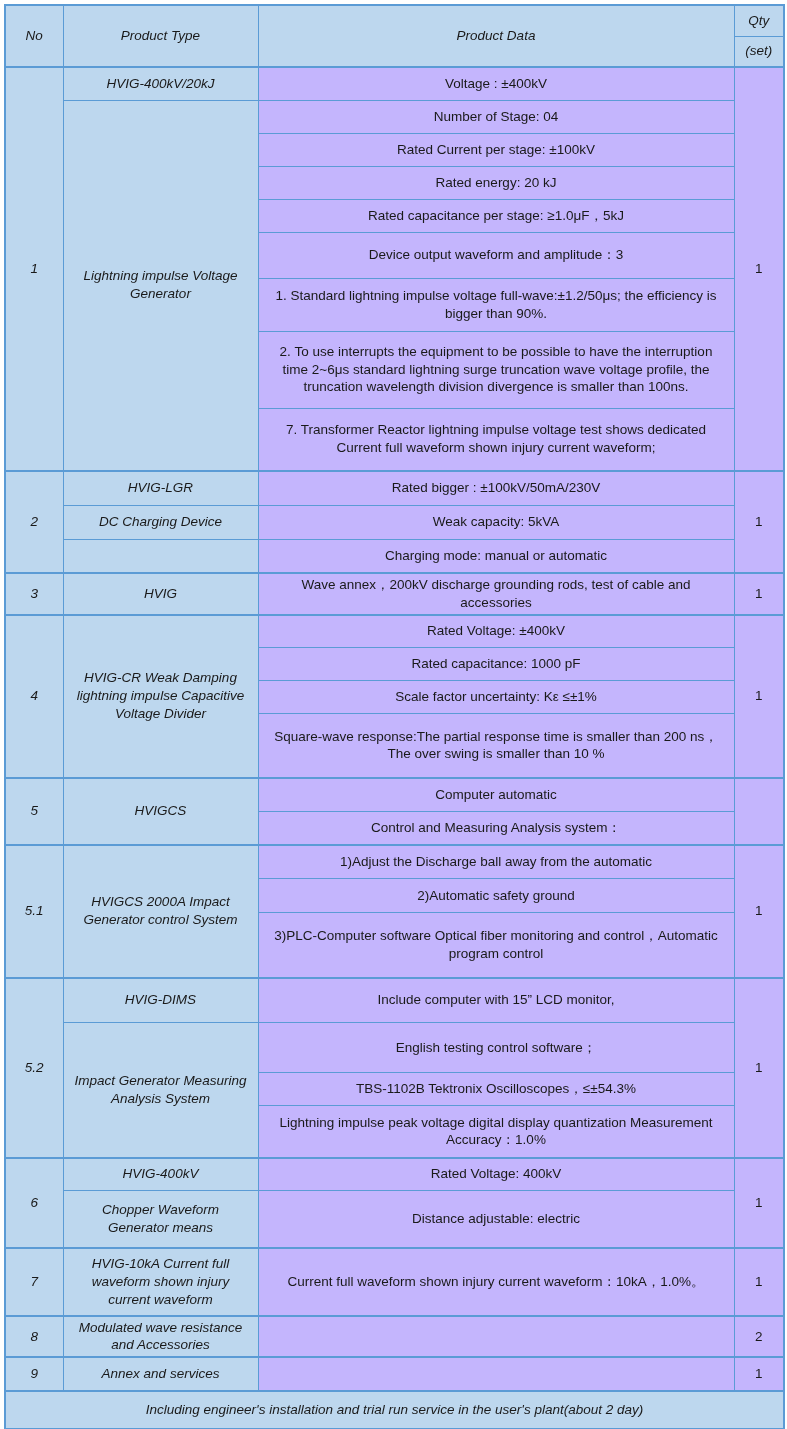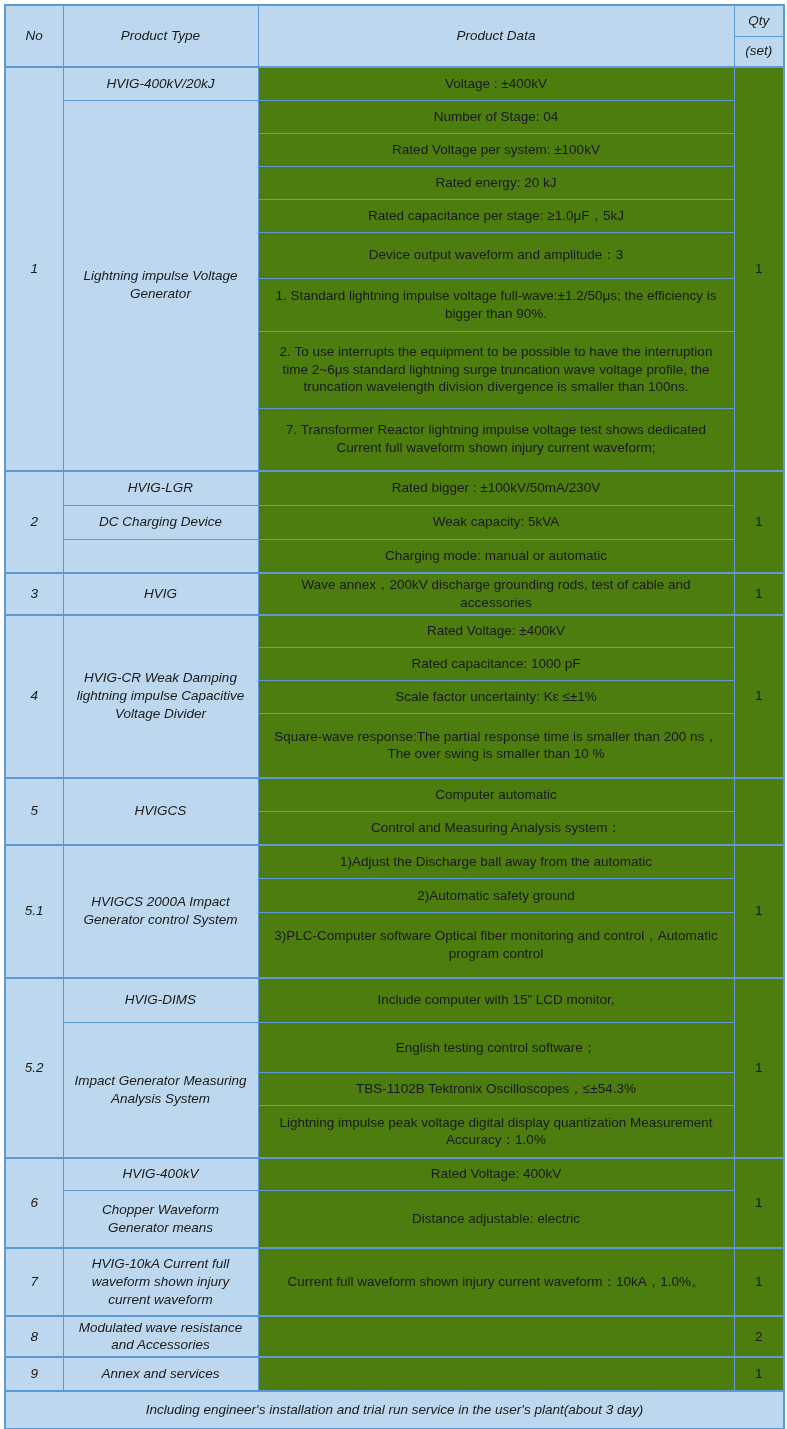--- a/index.html
+++ b/index.html
@@ -19,21 +19,21 @@
   }
   table.spec td {
     border: 1px solid #5b9bd5;
     text-align: center;
     vertical-align: middle;
     padding: 2px 7px;
     overflow: hidden;
     word-wrap: break-word;
   }
   td.blue { background: #bdd7ee; font-style: italic; }
-  td.white { background: #4d7c0f; }
+  td.white { background: #c4b5fd; }
   tr.gs td { border-top-width: 2px; }   
   tr.footer-row td { border-top-width: 2px; font-size: 13.5px; }
 </style>
 </head>
 <body>
 
 <div class="page">
   <table class="spec">
     <colgroup>
       <col style="width:58px">
@@ -57,21 +57,21 @@
       <td class="blue" rowspan="9">1</td>
       <td class="blue">HVIG-400kV/20kJ</td>
       <td class="white">Voltage : ±400kV</td>
       <td class="white" rowspan="9">1</td>
     </tr>
     <tr style="height:33px">
       <td class="blue" rowspan="8">Lightning impulse Voltage Generator</td>
       <td class="white">Number of Stage: 04</td>
     </tr>
     <tr style="height:33px">
-          <td class="white">Rated Voltage per system: ±100kV</td>
+          <td class="white">Rated Current per stage: ±100kV</td>
         </tr>
     <tr style="height:33px">
           <td class="white">Rated energy: 20 kJ</td>
         </tr>
     <tr style="height:33px">
           <td class="white">Rated capacitance per stage: ≥1.0μF，5kJ</td>
         </tr>
     <tr style="height:46px">
           <td class="white">Device output waveform and amplitude：3</td>
         </tr>
@@ -189,17 +189,17 @@
     </tr>
 
     <tr class="gs" style="height:34px">
       <td class="blue">9</td>
       <td class="blue">Annex and services</td>
       <td class="white"></td>
       <td class="white">1</td>
     </tr>
 
     <tr class="footer-row" style="height:38px">
-      <td class="blue" colspan="4">Including engineer's installation and trial run service in the user's plant(about 3 day)</td>
+      <td class="blue" colspan="4">Including engineer's installation and trial run service in the user's plant(about 2 day)</td>
     </tr>
   </tbody>
     </table>
 </div>
 
 </body></html>

